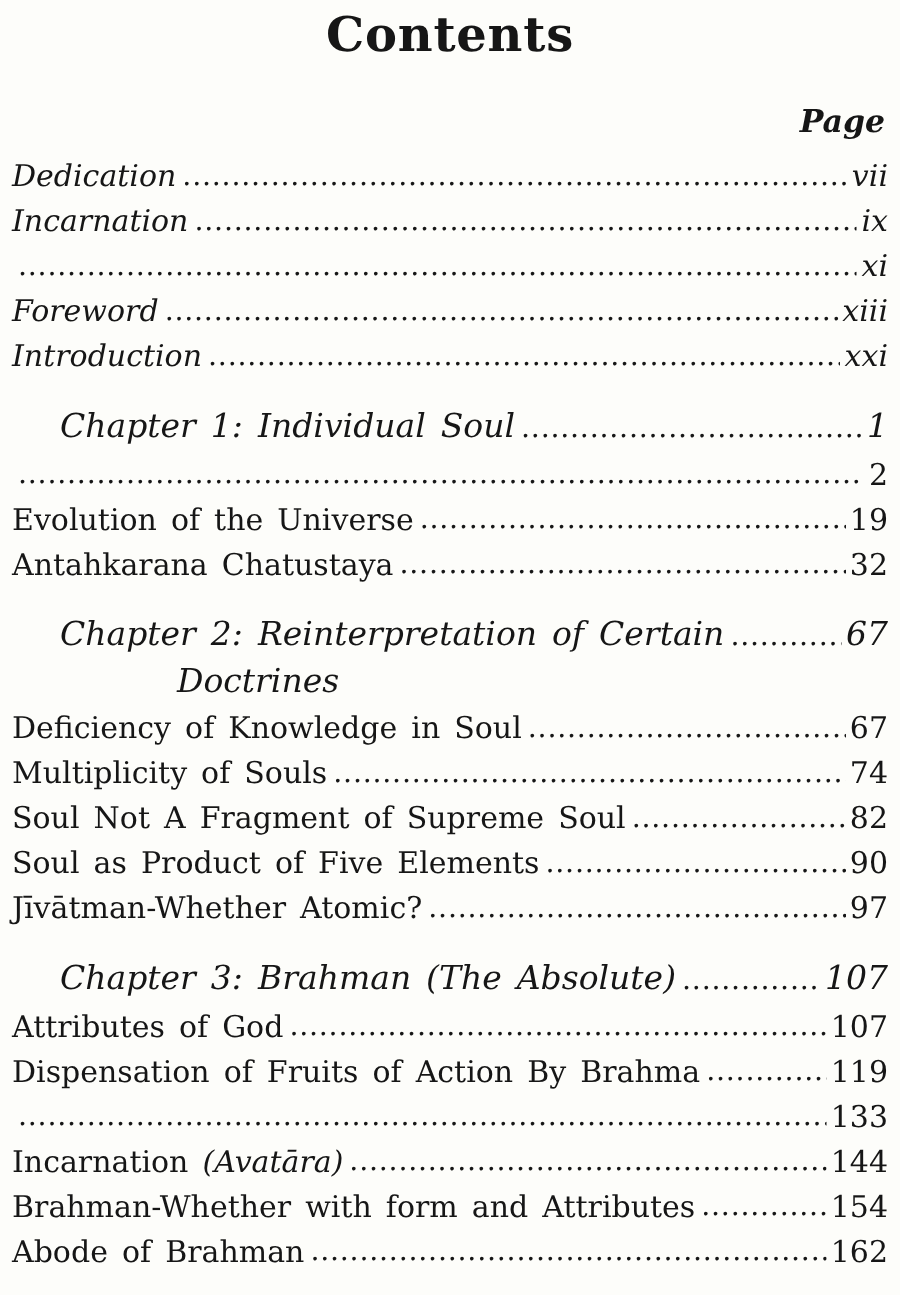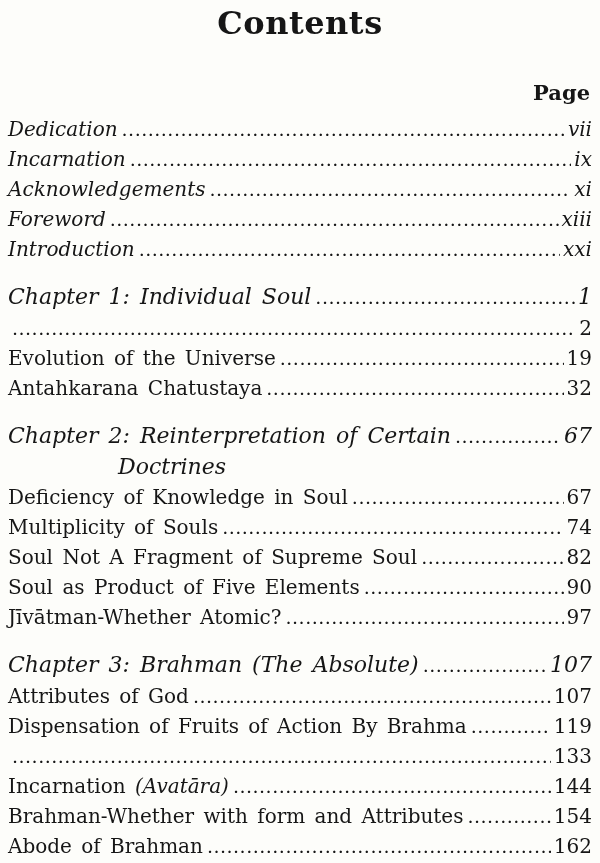--- a/index.html
+++ b/index.html
@@ -19,23 +19,24 @@
     text-align: center;
     font-size: 32px;
     font-weight: bold;
     letter-spacing: 0.5px;
     line-height: 42px;
   }
   .page-col-label {
     text-align: right;
     font-weight: bold;
     font-size: 21px;
-    margin-top: 36px;
+    margin-top: 24px;
     line-height: 26px;
     padding-right: 2px;
+    font-style: italic;
   }
   .toc-block { margin-top: 8px; }
   .section { margin-top: 17px; }
   .toc-row {
     display: flex;
     align-items: center;
     line-height: 30px;
     font-size: 20px;
     word-spacing: 3px;
     white-space: nowrap;
@@ -47,21 +48,21 @@
     white-space: nowrap;
     letter-spacing: 0.5px;
     margin: 0 3px 0 4px;
     font-size: 19px;
   }
   .toc-row .pg {
     flex: 0 0 auto;
     text-align: right;
   }
   .fm .label, .fm .pg { font-style: italic; }
-  .ch { font-size: 22px; line-height: 32px; }
+  .ch { font-size: 22px; line-height: 32px; margin-left: 32px; }
   .ch .label, .ch .pg { font-style: italic; }
   .ch2 { line-height: 30px; }
   .ch2 .label { font-style: italic; font-size: 22px; padding-left: 110px; }
   em.inline-it { font-style: italic; }
 </style>
 </head>
 <body>
 
 <div class="page">
   <h1 class="title">Contents</h1>
@@ -71,21 +72,20 @@
         <span class="label">Dedication</span>
         <span class="dots">............................................................................................................................................................................................................................................................................................................</span>
         <span class="pg">vii</span>
       </div>
       <div class="toc-row fm">
         <span class="label">Incarnation</span>
         <span class="dots">............................................................................................................................................................................................................................................................................................................</span>
         <span class="pg">ix</span>
       </div>
       <div class="toc-row fm">
-        <span class="label">Acknowledgements</span>
         <span class="dots">............................................................................................................................................................................................................................................................................................................</span>
         <span class="pg">xi</span>
       </div>
       <div class="toc-row fm">
         <span class="label">Foreword</span>
         <span class="dots">............................................................................................................................................................................................................................................................................................................</span>
         <span class="pg">xiii</span>
       </div>
       <div class="toc-row fm">
         <span class="label">Introduction</span>

